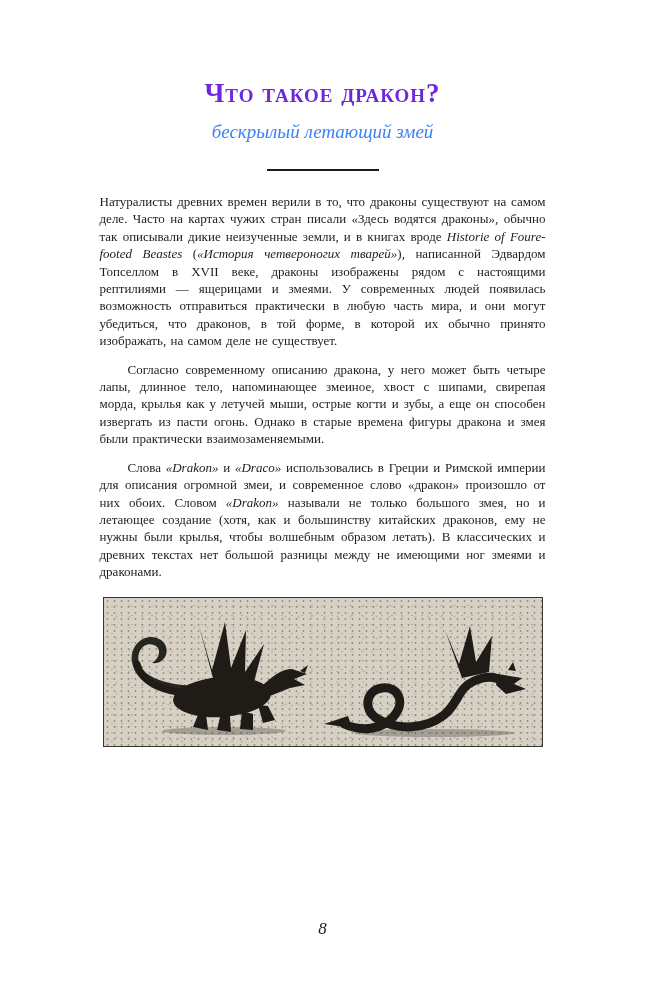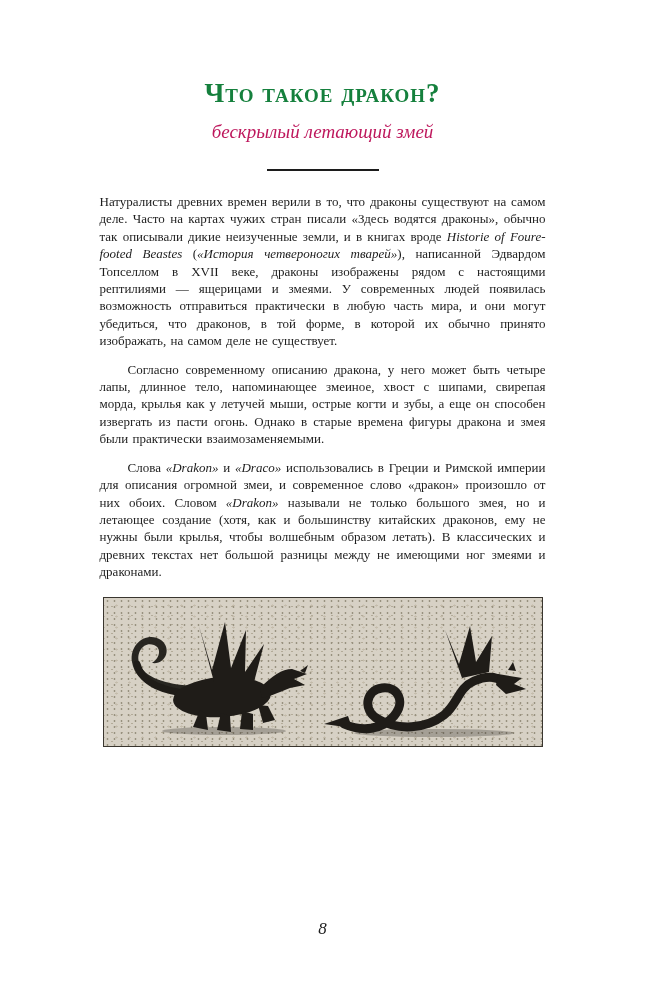--- a/index.html
+++ b/index.html
@@ -21,28 +21,28 @@
     margin: 0 auto;
     padding-top: 78px;
   }
   .chapter-title {
     margin: 0;
     text-align: center;
     font-size: 27px;
     font-weight: 700;
     font-variant: small-caps;
     letter-spacing: 1px;
-    color: #15803d;
+    color: #6d28d9;
   }
   .chapter-subtitle {
     margin: 12px 0 0 0;
     text-align: center;
     font-style: italic;
     font-size: 19px;
-    color: #be185d;
+    color: #3b82f6;
   }
   .title-divider {
     width: 112px;
     height: 0;
     border: none;
     border-top: 2px solid #1c1c1c;
     margin: 26px auto 22px auto;
   }
   .bodytext p {
     margin: 0 0 11px 0;

